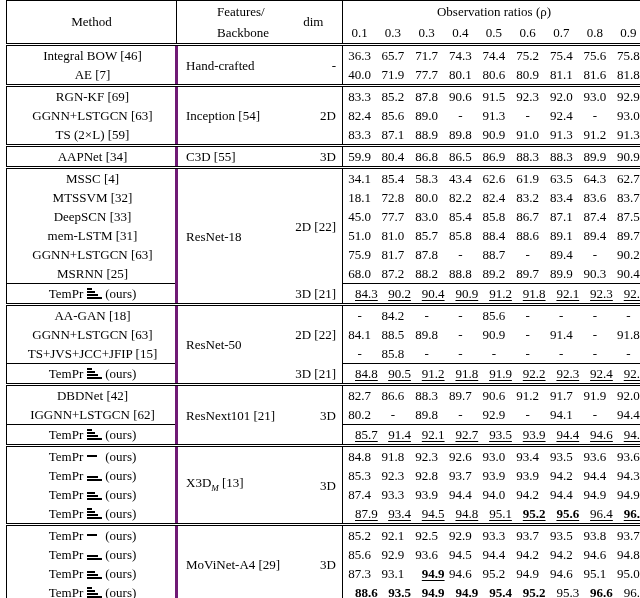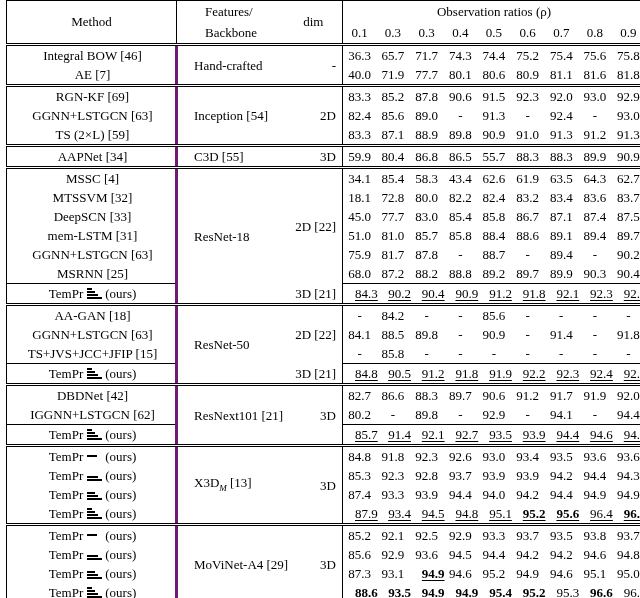--- a/index.html
+++ b/index.html
@@ -14,29 +14,29 @@
     font-size:13px;color:#000;
   }
   table.results{border:1px solid #000;}
   col.c-method-col{width:170px;}
   col.c-feat-col{width:116px;}
   col.c-dim-col{width:50px;}
   th{font-weight:normal;padding:0;}
   td{padding:0;}
   thead th{height:21px;vertical-align:middle;}
   th.h-method{border-right:1px solid #000;text-align:center;}
-  th.h-feat{text-align:left;padding-left:28px;line-height:21px;}
+  th.h-feat{text-align:left;padding-left:40px;line-height:21px;}
   th.h-dim{border-right:1px solid #000;text-align:center;padding-right:8px;}
   th.h-obs{text-align:center;height:21px;}
   tr.ratio-row th{height:21px;}
   tr.ratio-row th{border-bottom:3px double #000;}
   th.h-method,th.h-feat,th.h-dim{border-bottom:3px double #000;}
   tbody td{height:19px;line-height:19px;vertical-align:middle;white-space:nowrap;}
   td.c-method{border-right:3px solid #701a75;text-align:center;padding-left:3px;}
-  td.c-feat{text-align:left;padding-left:16px;}
+  td.c-feat{text-align:left;padding-left:8px;}
   td.c-dim{border-right:1px solid #000;text-align:right;padding-right:6px;}
   td.c-val{text-align:center;}
   tr.group-first td{border-top:3px double #000;}
   td.topline{border-top:1px solid #000;}
   td.ours-label{font-weight:normal;}
   td.c-val.ul{text-decoration:underline;text-underline-offset:2px;text-decoration-thickness:1px;padding-left:12px;}
   td.c-val.bold{font-weight:bold;}
   svg.tempr-icon{display:inline-block;vertical-align:-1px;margin:0 3px 0 4px;}
   sub.bk-sub{font-size:9px;font-style:italic;}
 </style>
@@ -147,21 +147,21 @@
           <td class="c-val">91.3</td>
         </tr>
         <tr class="group-first">
           <td class="c-method"><span>AAPNet [34]</span></td>
           <td class="c-feat" rowspan="1"><span>C3D [55]</span></td>
           <td class="c-dim" rowspan="1">3D</td>
           <td class="c-val">59.9</td>
           <td class="c-val">80.4</td>
           <td class="c-val">86.8</td>
           <td class="c-val">86.5</td>
-          <td class="c-val">55.7</td>
+          <td class="c-val">86.9</td>
           <td class="c-val">88.3</td>
           <td class="c-val">88.3</td>
           <td class="c-val">89.9</td>
           <td class="c-val">90.9</td>
         </tr>
         <tr class="group-first">
           <td class="c-method"><span>MSSC [4]</span></td>
           <td class="c-feat" rowspan="7"><span>ResNet-18</span></td>
           <td class="c-dim" rowspan="6">2D [22]</td>
           <td class="c-val">34.1</td>

